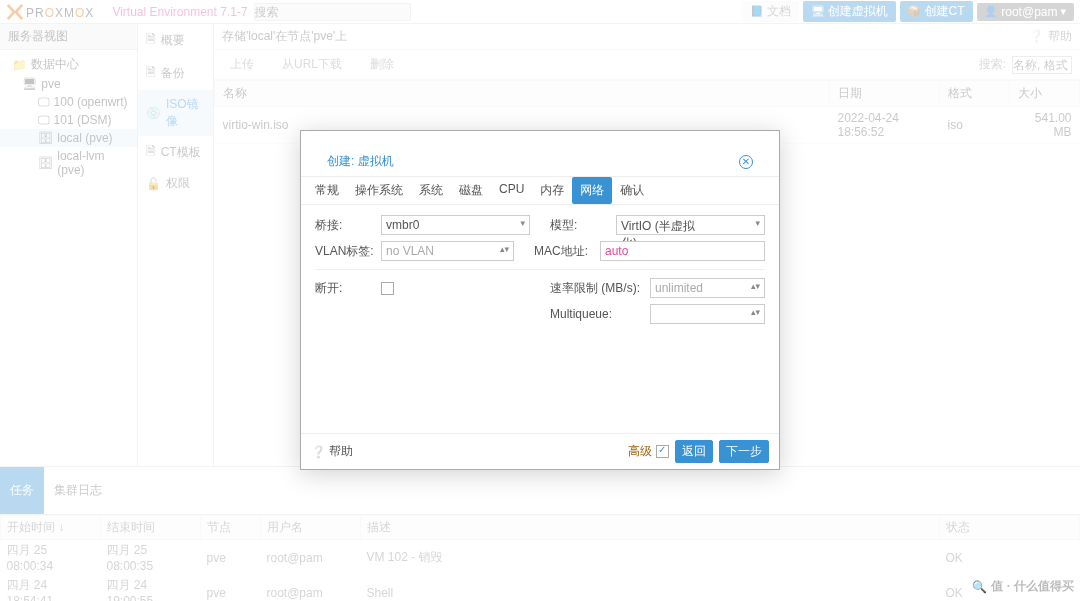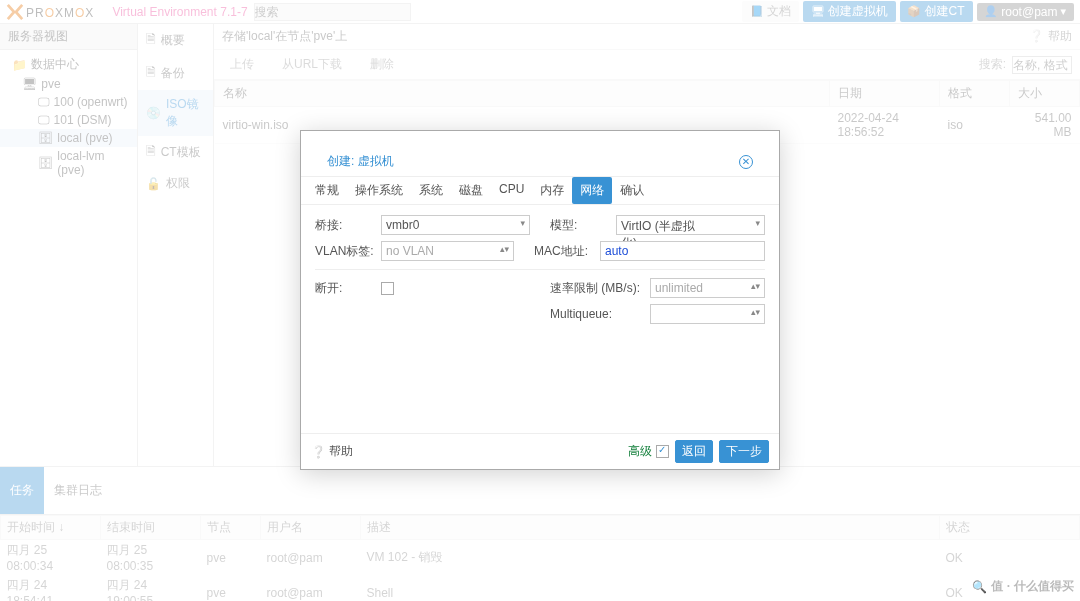--- a/index.html
+++ b/index.html
@@ -76,21 +76,21 @@
 .form-col input[type=text], .form-col .sel { flex: 1; border: 1px solid #ccc; padding: 2px 4px; height: 20px; background: #fff; color: #555; }
 .form-col .sel { display: flex; justify-content: space-between; gap: 46px; }
 .chev { color: #888; font-size: 9px; }
 .chk { width: 13px; height: 13px; border: 1px solid #aaa; background: #fff; display: inline-block; }
 .chk.on::after { content: "✓"; font-size: 10px; color: #3892d4; display: block; margin-top: -2px; margin-left: 1px; }
 .m-footer { border-top: 1px solid #eee; padding: 6px 10px; display: flex; align-items: center; gap: 6px; }
 .m-footer .spacer { flex: 1; }
 .m-btn { padding: 2px 6px; border: 1px solid #f9a8d4; border-radius: 2px; color: #555; background: #fff; }
 .m-btn.blue { background: #3892d4; color: #fff; border-color: #3892d4; }
 .help-sm { color: #555; display: flex; align-items: center; gap: 3px; }
-.adv { color: #15803d; display: flex; align-items: center; gap: 4px; }
+.adv { color: #a16207; display: flex; align-items: center; gap: 4px; }
 
 .watermark { position: absolute; right: 6px; bottom: 6px; color: #bbb; font-size: 16px; font-weight: bold; display: flex; align-items: center; gap: 4px; }
 </style>
 </head>
 <body>
 
 <div class="topbar">
   <div class="logo">
     <svg class="logo-x" viewBox="0 0 20 20">
         <path d="M2 2 L9 10 L2 18 M18 2 L11 10 L18 18" stroke="#e57000" stroke-width="3" fill="none"></path>
@@ -233,21 +233,21 @@
     <div class="form-row">
       <div class="form-col">
           <label>VLAN标签:</label>
           <div class="sel">
             <span style="color:#aaa">no VLAN</span>
             <span class="chev">▴▾</span>
           </div>
         </div>
       <div class="form-col">
           <label>MAC地址:</label>
-          <input type="text" style="color: #1d4ed8;" value="auto">
+          <input type="text" style="color: #ec4899;" value="auto">
         </div>
     </div>
     <hr>
     <div class="form-row">
       <div class="form-col">
           <label>断开:</label>
           <span class="chk"></span>
         </div>
       <div class="form-col">
           <label class="wide">速率限制 (MB/s):</label>

